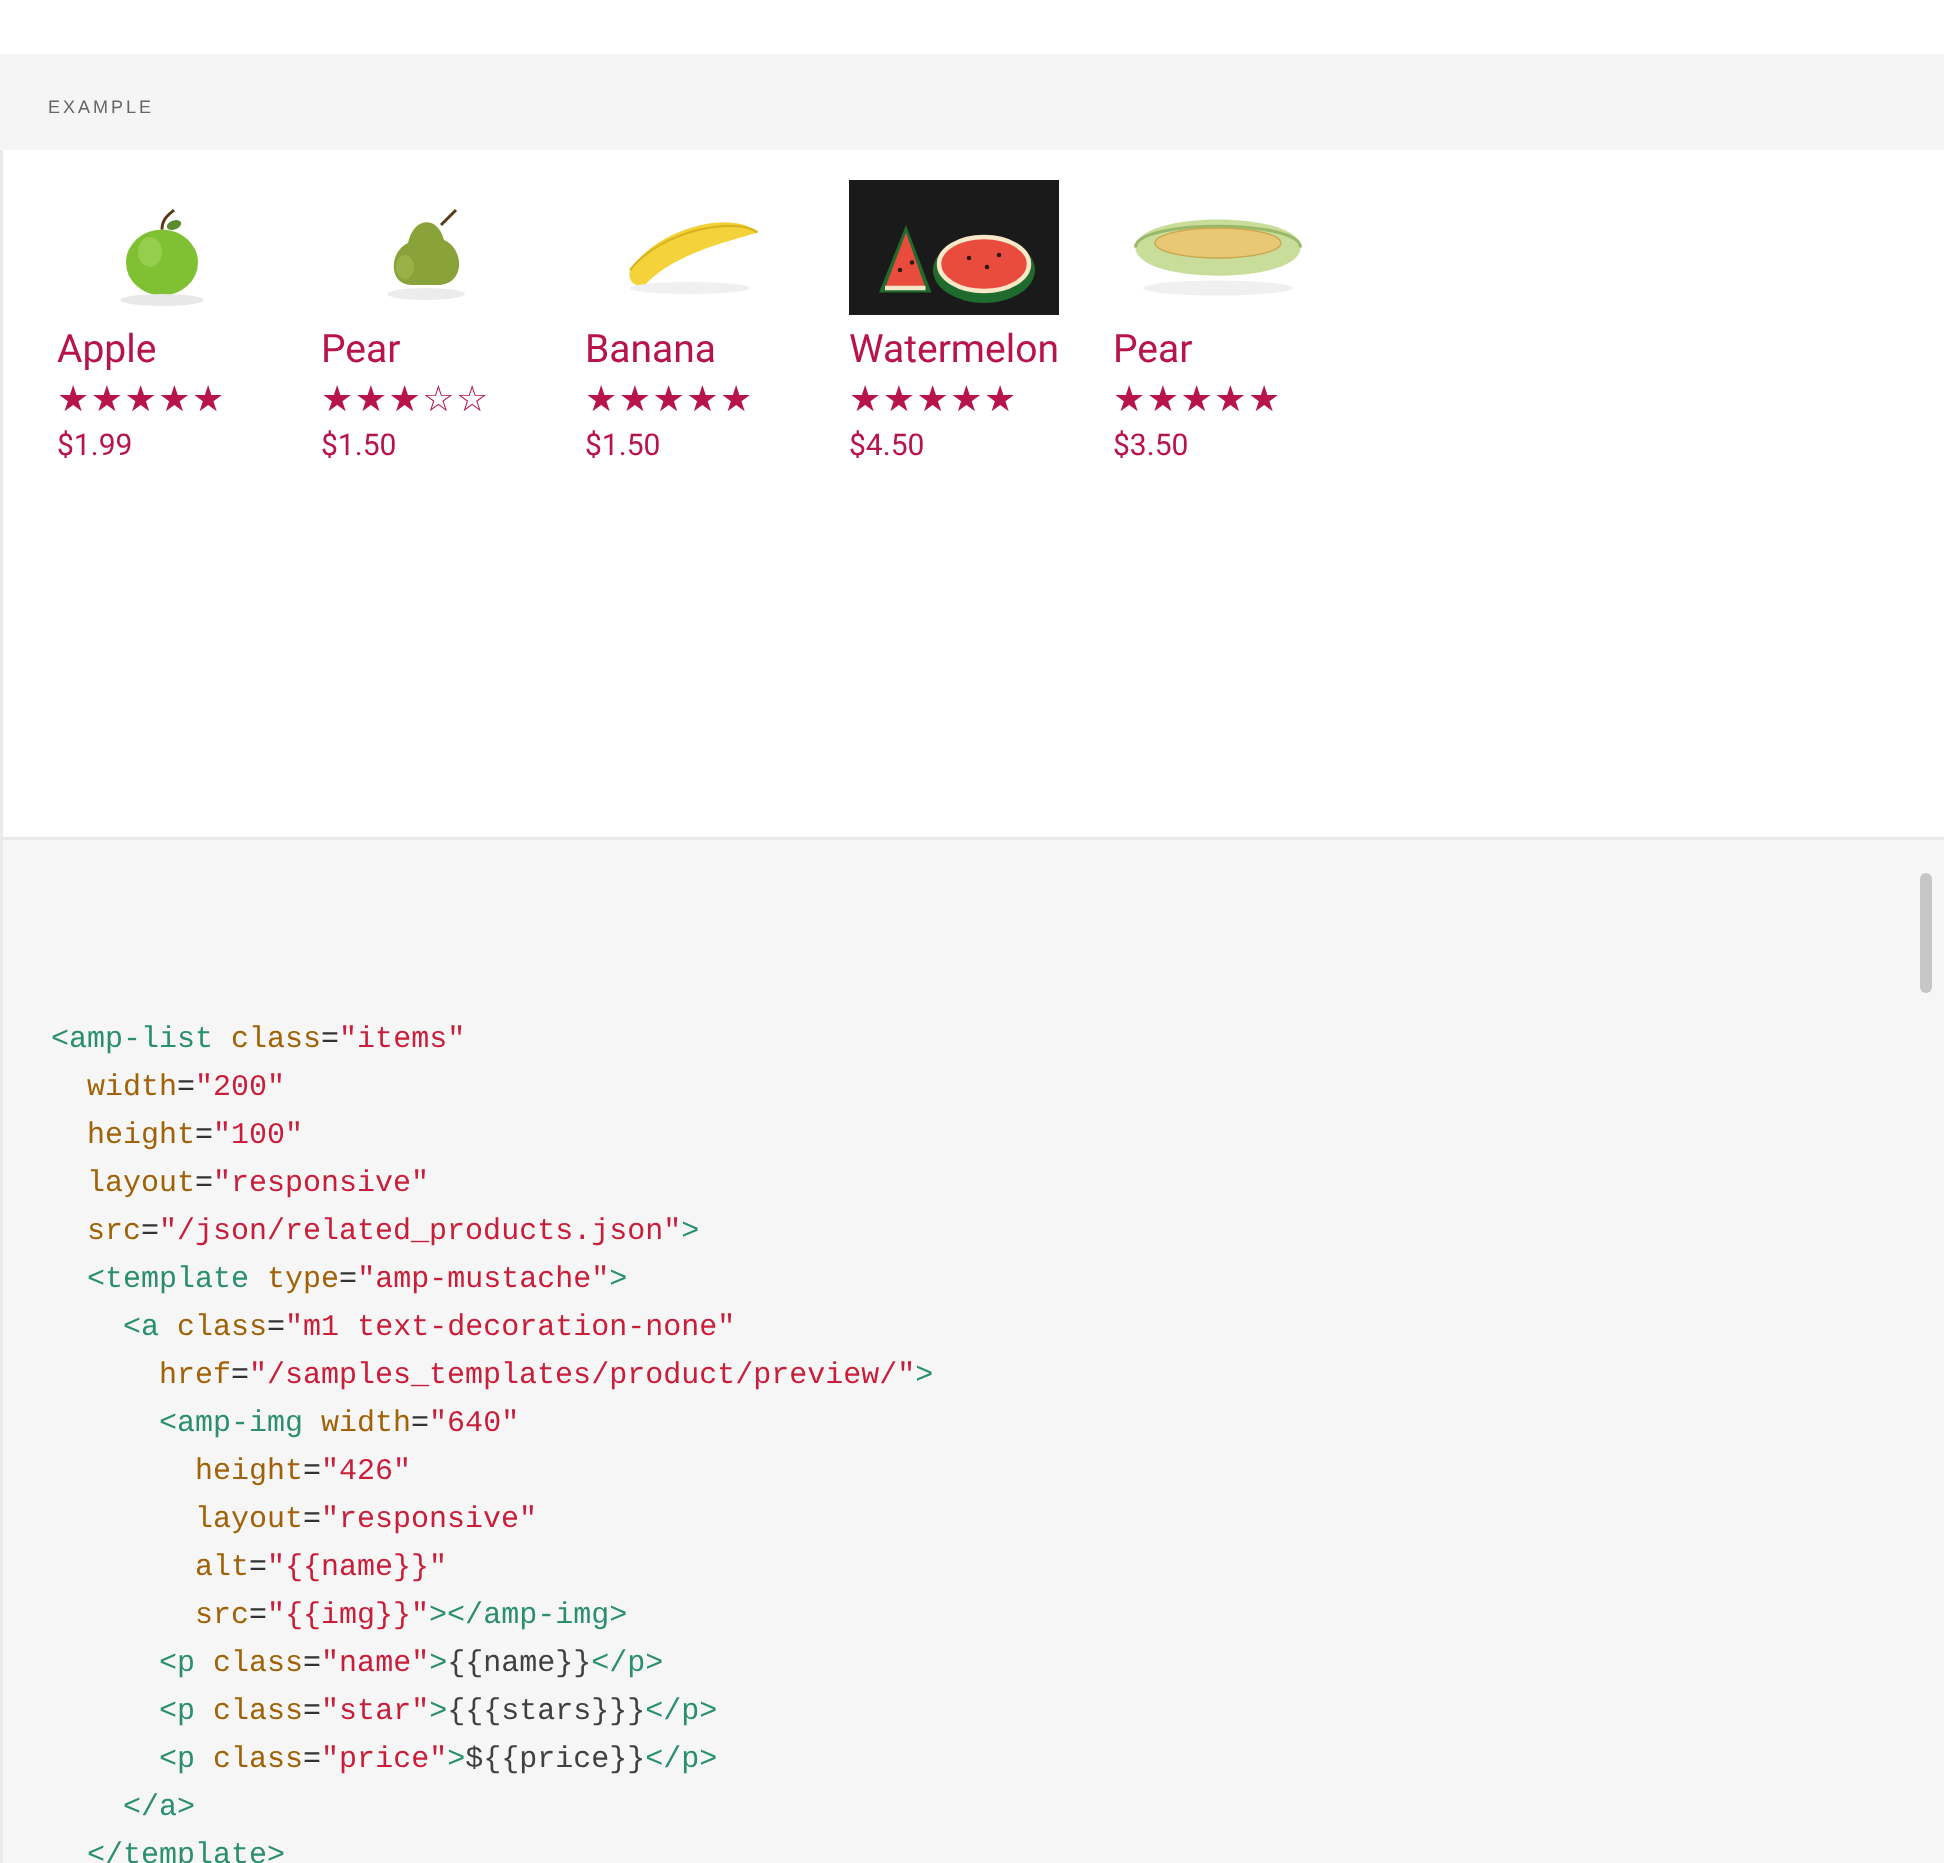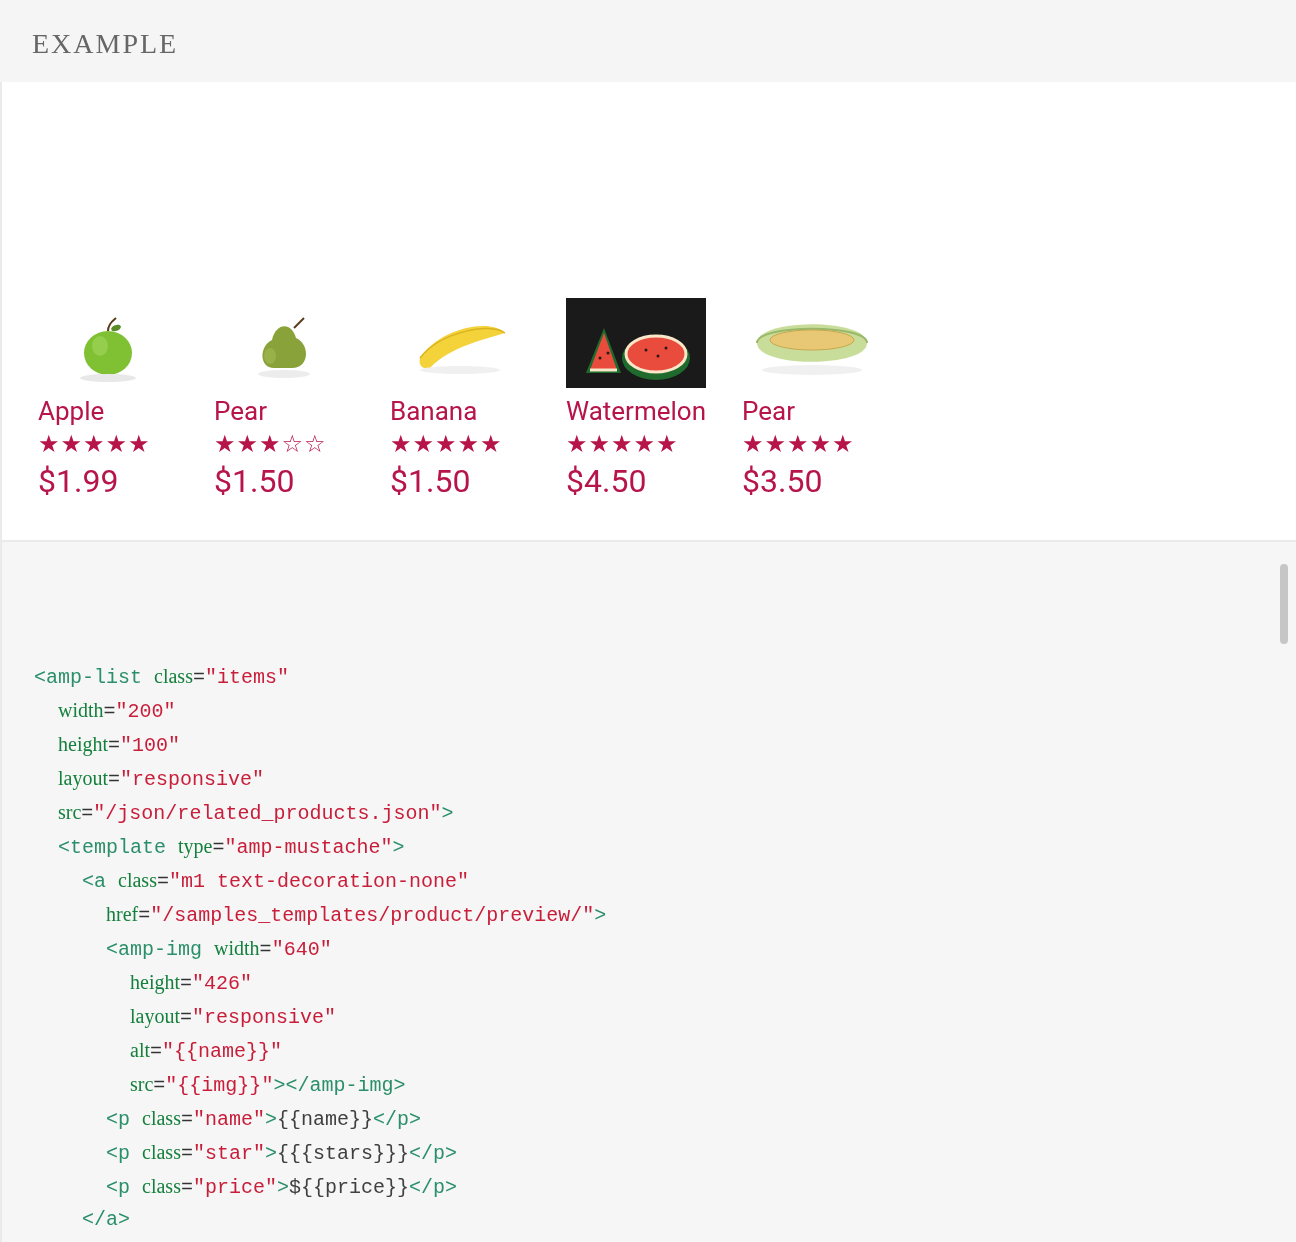--- a/index.html
+++ b/index.html
@@ -5,34 +5,34 @@
   * { box-sizing: border-box; margin: 0; padding: 0; }
   body {
     font-family: -apple-system, BlinkMacSystemFont, "Segoe UI", Roboto, Helvetica, Arial, sans-serif;
     width: 1296px;
     background: #fff;
     color: #333;
   }
   .example-header {
     background: #f5f5f5;
     padding: 28px 32px 22px;
-    font-size: 28px;
+    font-size: 12px;
     letter-spacing: 2px;
     color: #666;
-    font-family: Liberation Serif, serif;
+    font-family: Liberation Sans, sans-serif;
+    margin-top: 36px;
   }
   .products-container {
     background: #fff;
     padding: 20px 36px 40px;
     display: flex;
     gap: 36px;
     border-left: 2px solid #eaeaea;
     border-bottom: 2px solid #eaeaea;
     min-height: 460px;
-    align-items: flex-end;
   }
   .product-card {
     display: flex;
     flex-direction: column;
     align-items: flex-start;
     flex: 0 0 auto;
     text-decoration: none;
   }
   .product-image {
     width: 140px;
@@ -52,21 +52,21 @@
     margin-bottom: 4px;
   }
   .product-stars {
     color: #b7154a;
     font-size: 24px;
     letter-spacing: 1px;
     margin-bottom: 4px;
   }
   .product-price {
     color: #b7154a;
-    font-size: 32px;
+    font-size: 20px;
     font-weight: 400;
   }
   .code-block {
     background: #f6f6f6;
     padding: 22px 32px 40px;
     font-family: "SFMono-Regular", Consolas, "Liberation Mono", Menlo, monospace;
     font-size: 20px;
     line-height: 1.6;
     white-space: pre;
     color: #333;
@@ -76,21 +76,21 @@
   .code-block .scrollbar {
     position: absolute;
     right: 8px;
     top: 22px;
     width: 8px;
     height: 80px;
     background: #c6c6c6;
     border-radius: 4px;
   }
   .tok-tag   { color: #2a8f6a; text-align: right; }
-  .tok-attr  { color: #15803d; font-family: Liberation Serif, serif; }
+  .tok-attr  { color: #a16207; }
   .tok-str   { color: #c81e3a; }
   .tok-punct { color: #333; }
   .tok-text  { color: #404040; }
 </style>
 </head>
 <body>
 
 <div class="example-header">
   <span>EXAMPLE</span>
 </div>

